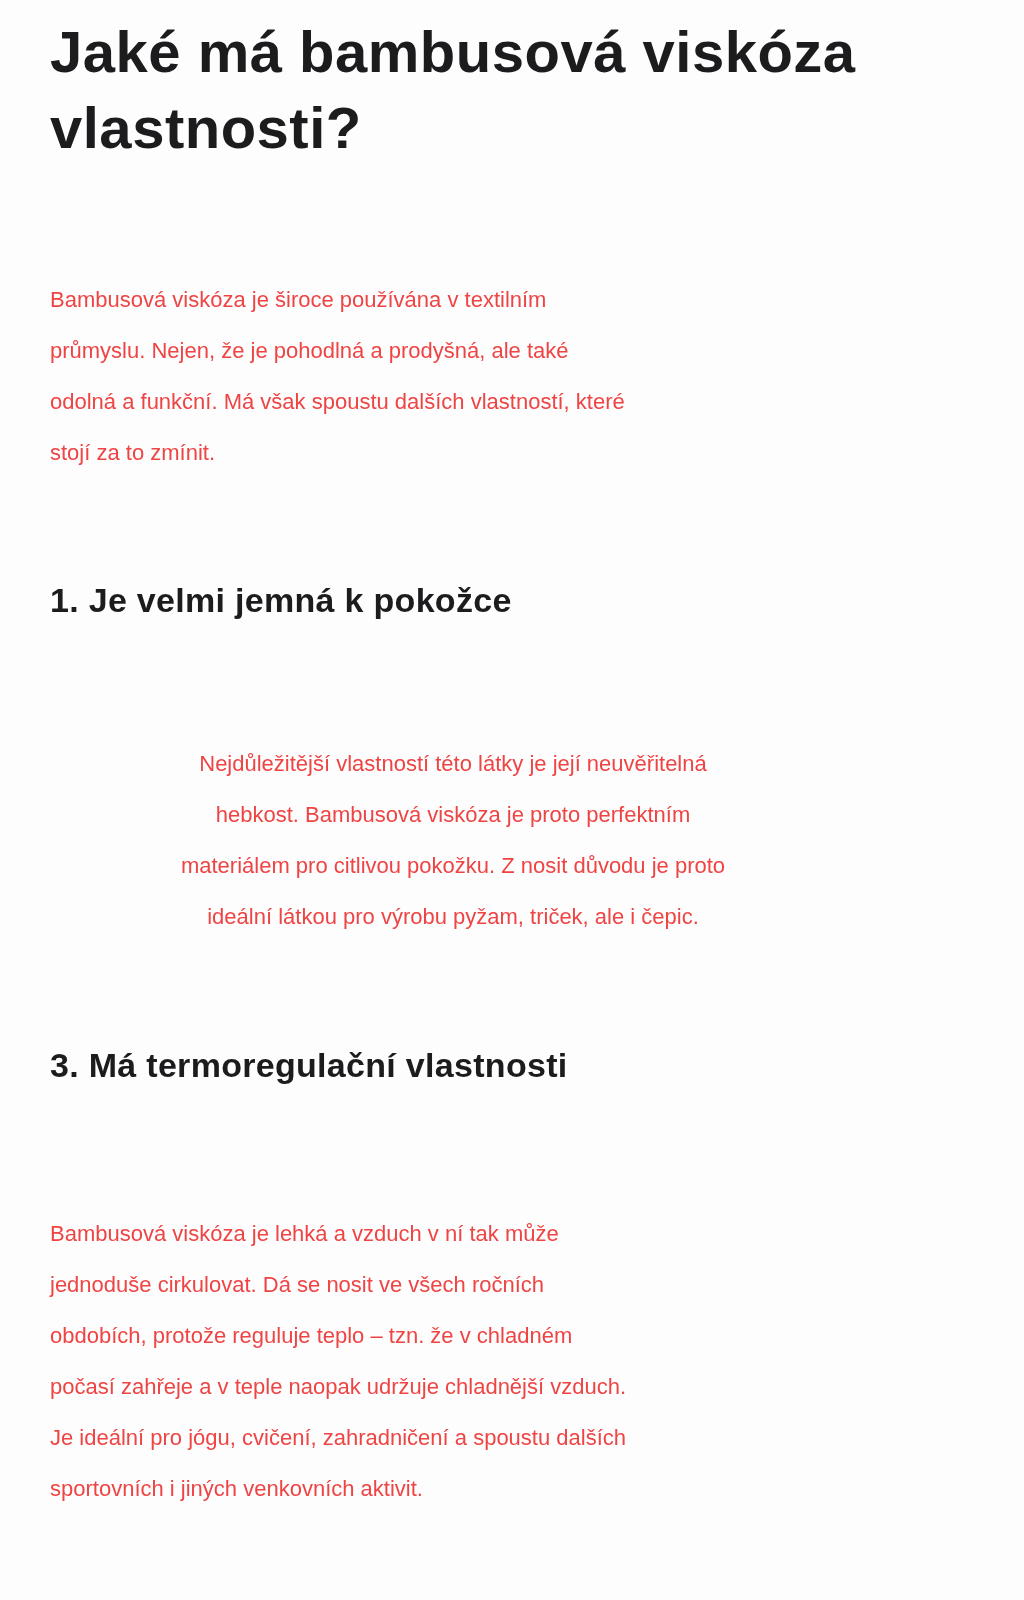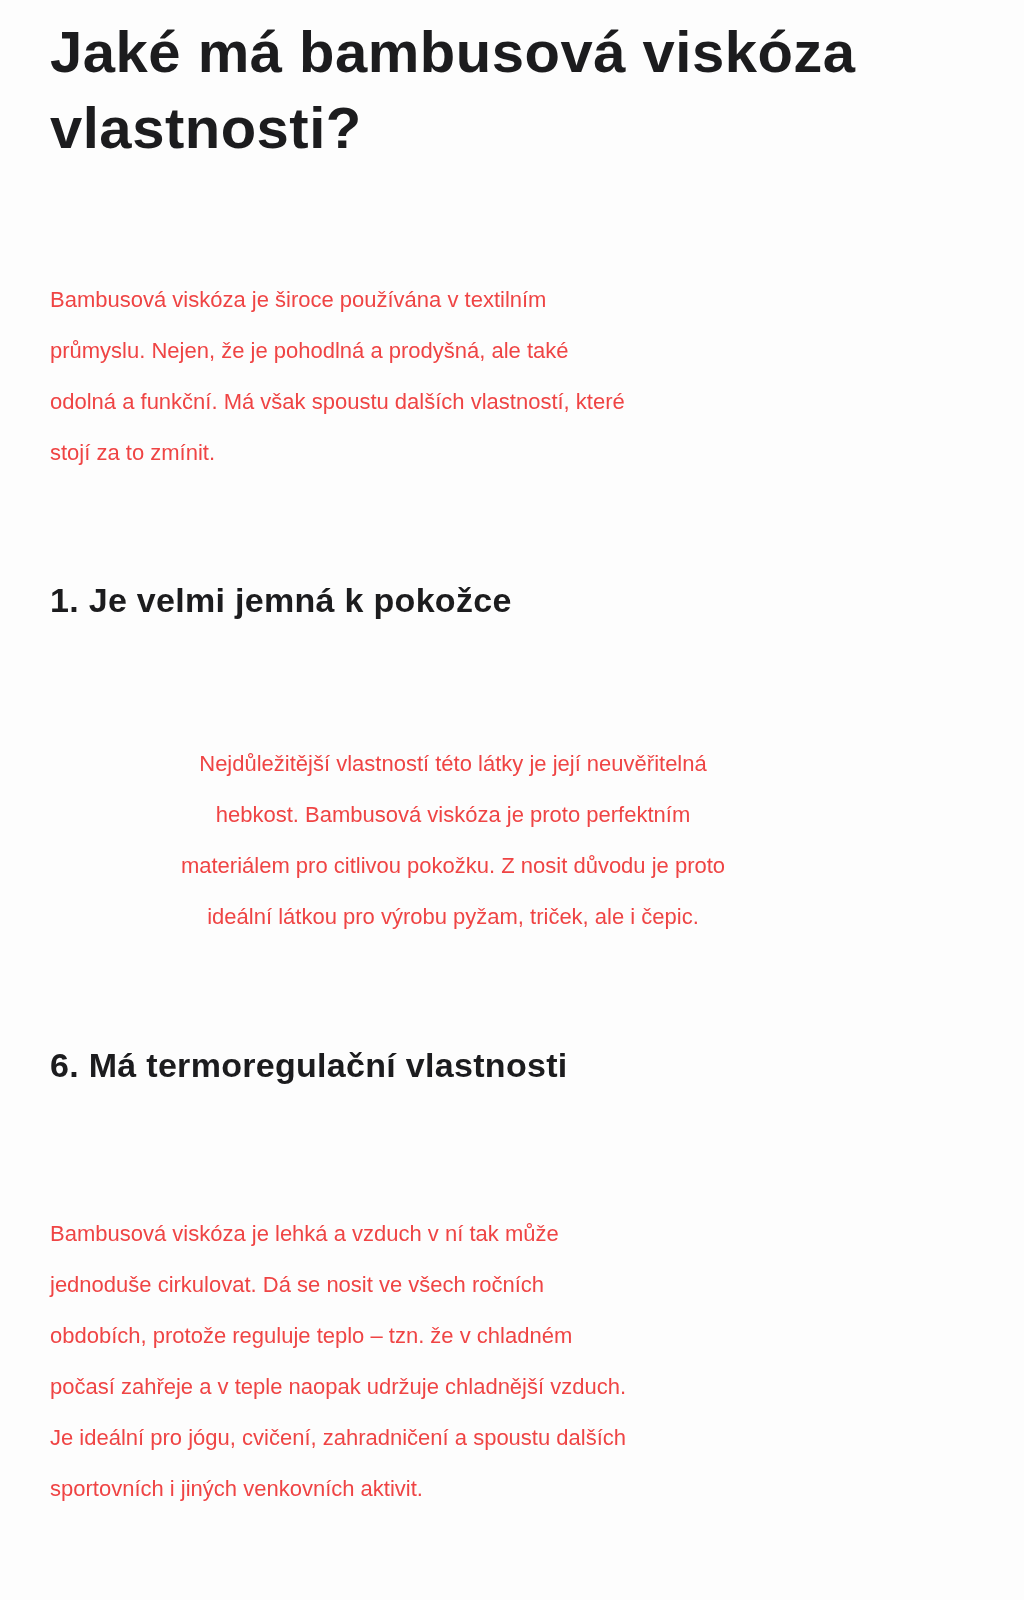--- a/index.html
+++ b/index.html
@@ -71,21 +71,21 @@
       <h2 class="section-heading">1. Je velmi jemná k pokožce</h2>
       <div class="paragraph">
         <div class="line">Nejdůležitější vlastností této látky je její neuvěřitelná</div>
         <div class="line">hebkost. Bambusová viskóza je proto perfektním</div>
         <div class="line">materiálem pro citlivou pokožku. Z nosit důvodu je proto</div>
         <div class="line">ideální látkou pro výrobu pyžam, triček, ale i čepic.</div>
       </div>
     </div>
 
     <div class="section section-2">
-      <h2 class="section-heading">6. Má termoregulační vlastnosti</h2>
+      <h2 class="section-heading">3. Má termoregulační vlastnosti</h2>
       <div class="paragraph">
         <div class="line">Bambusová viskóza je lehká a vzduch v ní tak může</div>
         <div class="line">jednoduše cirkulovat. Dá se nosit ve všech ročních</div>
         <div class="line">obdobích, protože reguluje teplo – tzn. že v chladném</div>
         <div class="line">počasí zahřeje a v teple naopak udržuje chladnější vzduch.</div>
         <div class="line">Je ideální pro jógu, cvičení, zahradničení a spoustu dalších</div>
         <div class="line">sportovních i jiných venkovních aktivit.</div>
       </div>
     </div>
 

